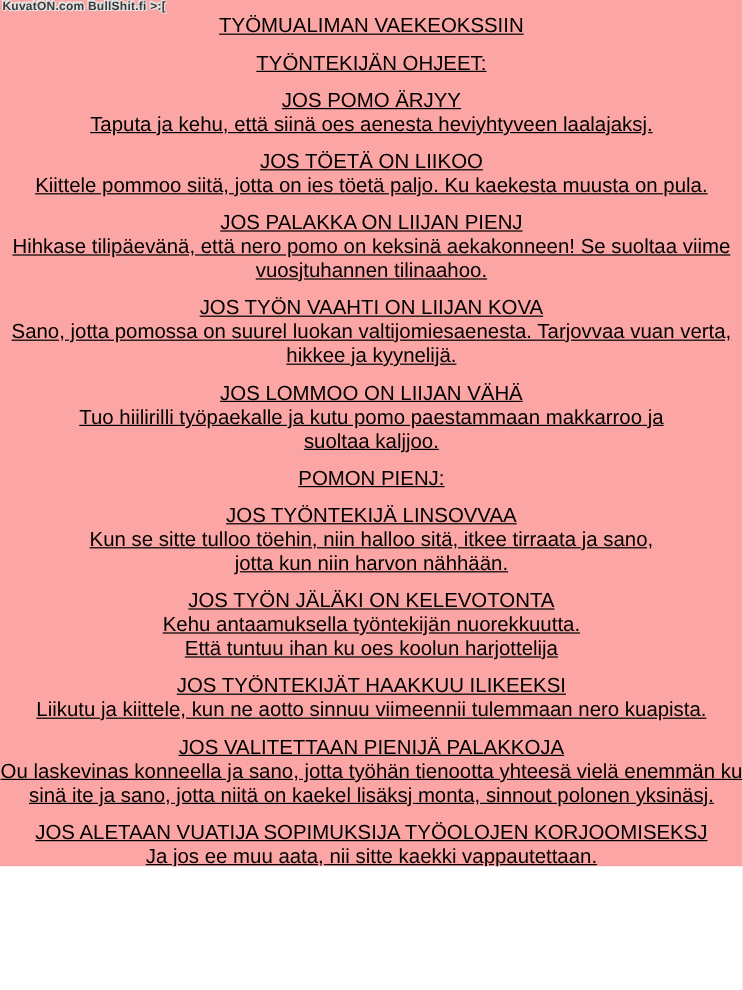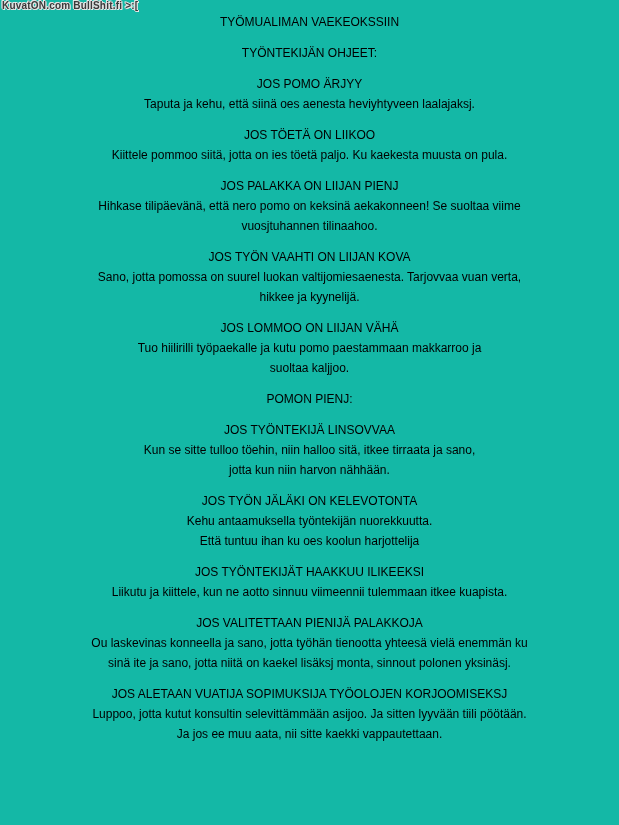--- a/index.html
+++ b/index.html
@@ -3,22 +3,22 @@
 <meta charset="utf-8">
 <style>
   html, body {
     margin: 0;
     padding: 0;
     background: #ffffff;
   }
   .page {
     position: relative;
     width: 619px;
-    height: 825px;
-    background: #14b8a6;
+    height: 722px;
+    background: #fca5a5;
     overflow: hidden;
     font-family: "Liberation Sans", sans-serif;
     color: #000000;
   }
   .watermark {
     position: absolute;
     top: 0px;
     left: 2px;
     font-size: 10px;
     font-weight: 700;
@@ -29,22 +29,23 @@
       -1px 0 0 #e2e2e2,
       0 1px 0 #e2e2e2,
       0 -1px 0 #e2e2e2,
       1px 1px 0 #ededed,
       -1px -1px 0 #ededed;
     white-space: nowrap;
   }
   .content {
     padding-top: 12px;
     text-align: center;
-    font-size: 12px;
+    font-size: 17px;
     line-height: 20px;
+    text-decoration: underline;
   }
   .content section {
     margin: 11px 0 0 0;
   }
   .page-title,
   .section-heading,
   .body-line {
     margin: 0;
     padding: 0;
   }
@@ -103,29 +104,28 @@
     </section>
 
     <section>
       <div class="section-heading">JOS TYÖN JÄLÄKI ON KELEVOTONTA</div>
       <div class="body-line">Kehu antaamuksella työntekijän nuorekkuutta.</div>
       <div class="body-line">Että tuntuu ihan ku oes koolun harjottelija</div>
     </section>
 
     <section>
       <div class="section-heading">JOS TYÖNTEKIJÄT HAAKKUU ILIKEEKSI</div>
-      <div class="body-line">Liikutu ja kiittele, kun ne aotto sinnuu viimeennii tulemmaan itkee kuapista.</div>
+      <div class="body-line">Liikutu ja kiittele, kun ne aotto sinnuu viimeennii tulemmaan nero kuapista.</div>
     </section>
 
     <section>
       <div class="section-heading">JOS VALITETTAAN PIENIJÄ PALAKKOJA</div>
       <div class="body-line">Ou laskevinas konneella ja sano, jotta työhän tienootta yhteesä vielä enemmän ku</div>
       <div class="body-line">sinä ite ja sano, jotta niitä on kaekel lisäksj monta, sinnout polonen yksinäsj.</div>
     </section>
 
     <section>
       <div class="section-heading">JOS ALETAAN VUATIJA SOPIMUKSIJA TYÖOLOJEN KORJOOMISEKSJ</div>
-      <div class="body-line">Luppoo, jotta kutut konsultin selevittämmään asijoo. Ja sitten lyyvään tiili pöötään.</div>
       <div class="body-line">Ja jos ee muu aata, nii sitte kaekki vappautettaan.</div>
     </section>
 
   </div>
 </div>
 
 </body></html>

